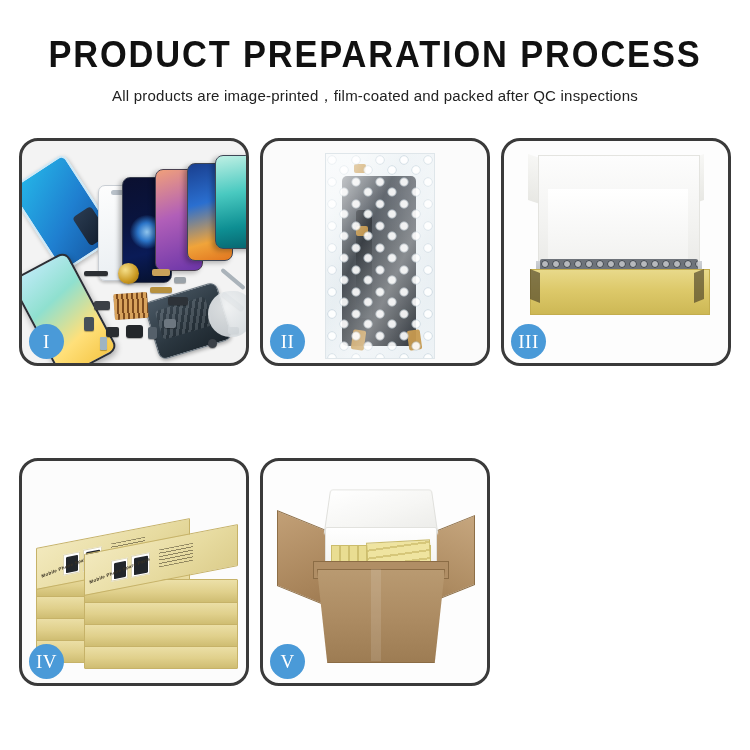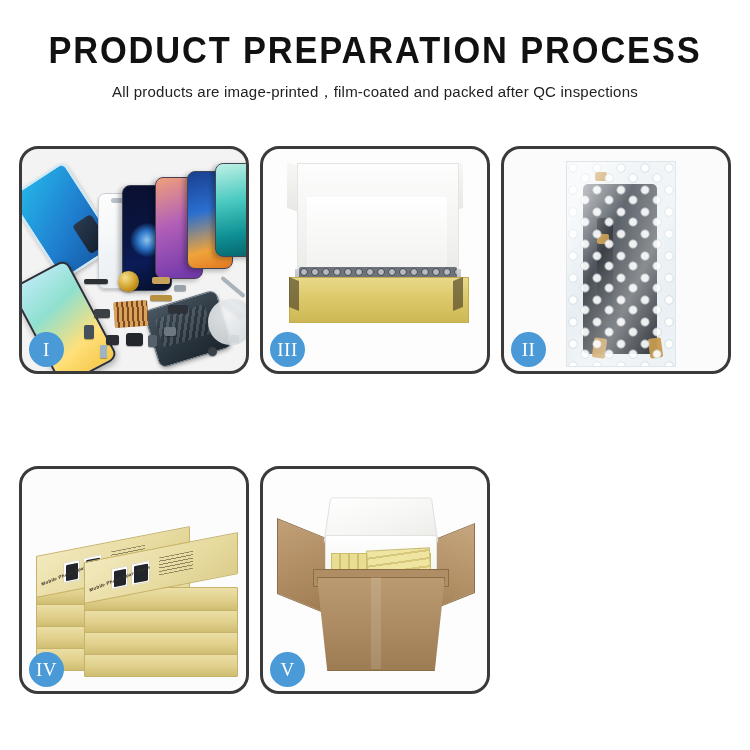--- a/index.html
+++ b/index.html
@@ -4,21 +4,21 @@
 <style>
   html,body{margin:0;padding:0;}
   body{
     width:750px;height:750px;background:#ffffff;
     font-family:"Liberation Sans","DejaVu Sans",sans-serif;
     overflow:hidden;position:relative;
   }
   .page{width:750px;height:750px;position:relative;}
 
   
-  .header{padding-top:24px;text-align:center;margin-top:8px;}
+  .header{padding-top:36px;text-align:center;}
   .title{
     font-size:37px;font-weight:700;color:#111111;
     letter-spacing:2.0px;line-height:1.05;
     transform:scaleX(0.93);transform-origin:center;
     white-space:nowrap;
   }
   .subtitle{
     margin-top:11px;font-size:15.5px;color:#222222;font-weight:400;
     letter-spacing:0.2px;white-space:nowrap;
     transform:scaleX(0.97);transform-origin:center;
@@ -264,48 +264,48 @@
         <div class="part pt12"></div>
         <div class="part pt13"></div>
         <div class="part pt14"></div>
         <div class="part pt15"></div>
         <div class="tweezer"></div>
         <div class="hand"></div>
       </div>
       <div class="badge">I</div>
     </div>
 
+    <div class="panel p2">
+      <div class="scene">
+        <div class="bubble-bag">
+          <div class="screen-in"></div>
+          <div class="flex-tab ft1"></div>
+          <div class="flex-tab ft2"></div>
+          <div class="flex-tab ft3"></div>
+          <div class="flex-tab ft4"></div>
+          <div class="bubbles"></div>
+          <div class="bag-sheen"></div>
+        </div>
+      </div>
+      <div class="badge">II</div>
+    </div>
+
     <div class="panel p3">
       <div class="scene">
         <div class="lid-flapL"></div>
         <div class="lid-flapR"></div>
         <div class="lid-back"></div>
         <div class="foam"></div>
         <div class="box-inner-top"></div>
         <div class="bw-tray"></div>
         <div class="box-front"></div>
         <div class="box-corner bcL"></div>
         <div class="box-corner bcR"></div>
       </div>
       <div class="badge">III</div>
-    </div>
-
-    <div class="panel p2">
-      <div class="scene">
-        <div class="bubble-bag">
-          <div class="screen-in"></div>
-          <div class="flex-tab ft1"></div>
-          <div class="flex-tab ft2"></div>
-          <div class="flex-tab ft3"></div>
-          <div class="flex-tab ft4"></div>
-          <div class="bubbles"></div>
-          <div class="bag-sheen"></div>
-        </div>
-      </div>
-      <div class="badge">II</div>
     </div>
 
     <div class="panel p4">
       <div class="scene">
         <div class="stack">
           <div class="sbox" style="left:0;top:150px;"></div>
           <div class="sbox" style="left:0;top:128px;"></div>
           <div class="sbox" style="left:0;top:106px;"></div>
           <div class="sbox" style="left:0;top:84px;"></div>
           <div class="sbox top-face" style="left:0;top:44px;transform:skewY(-11deg);">

